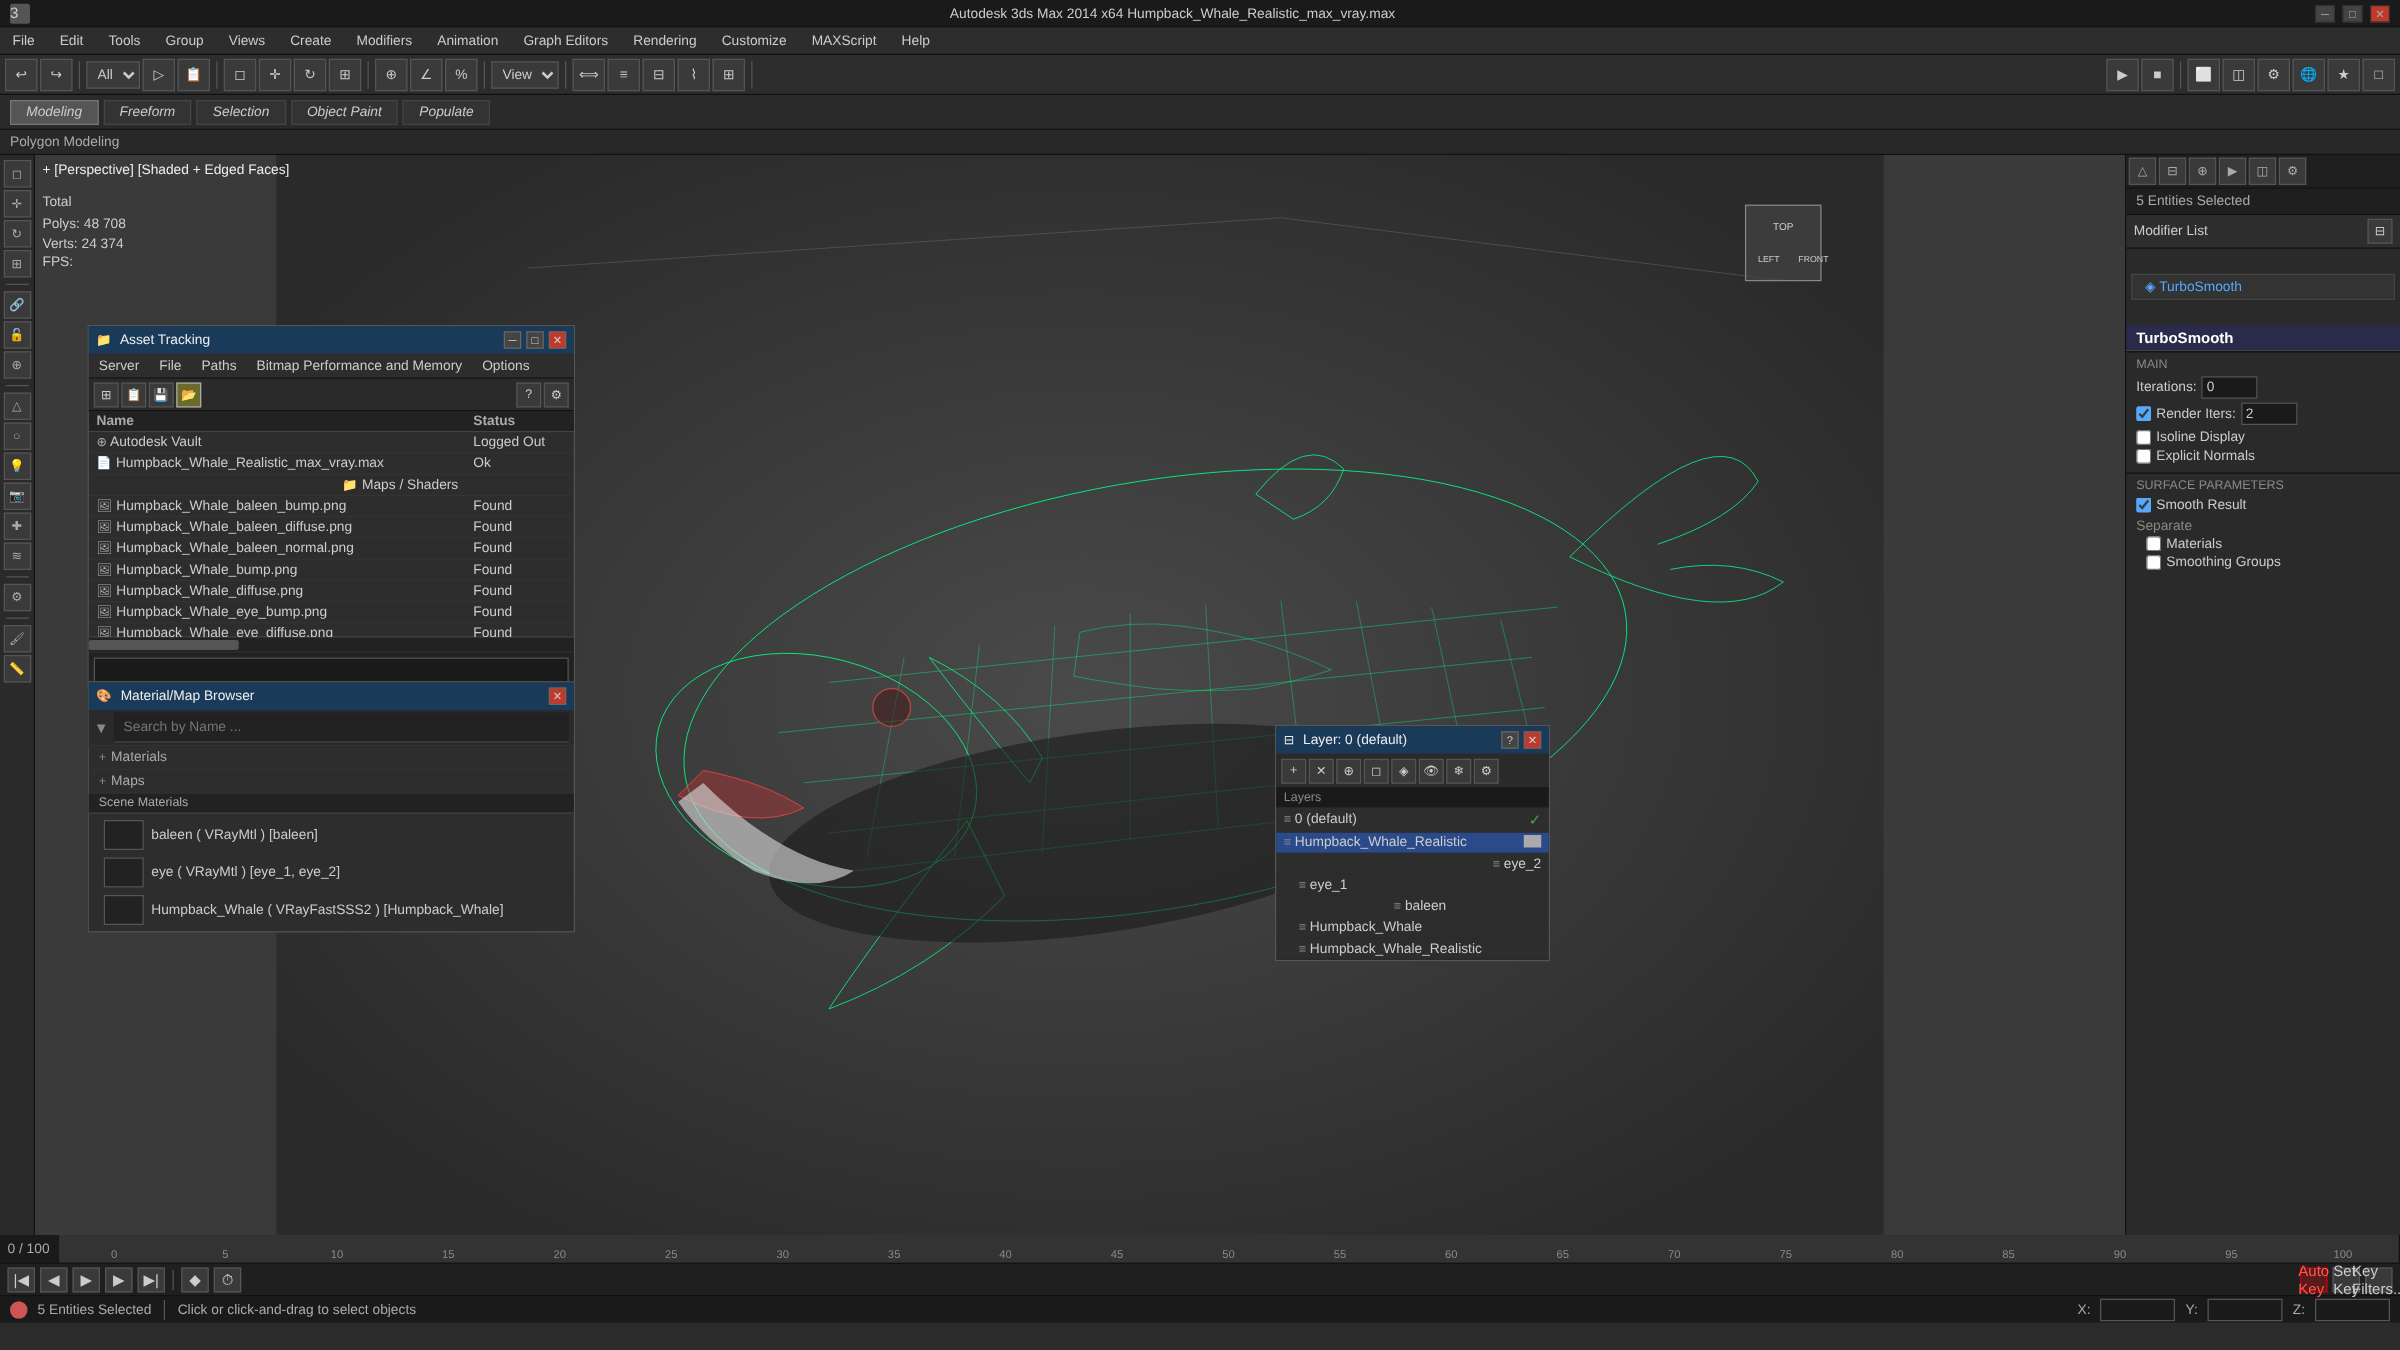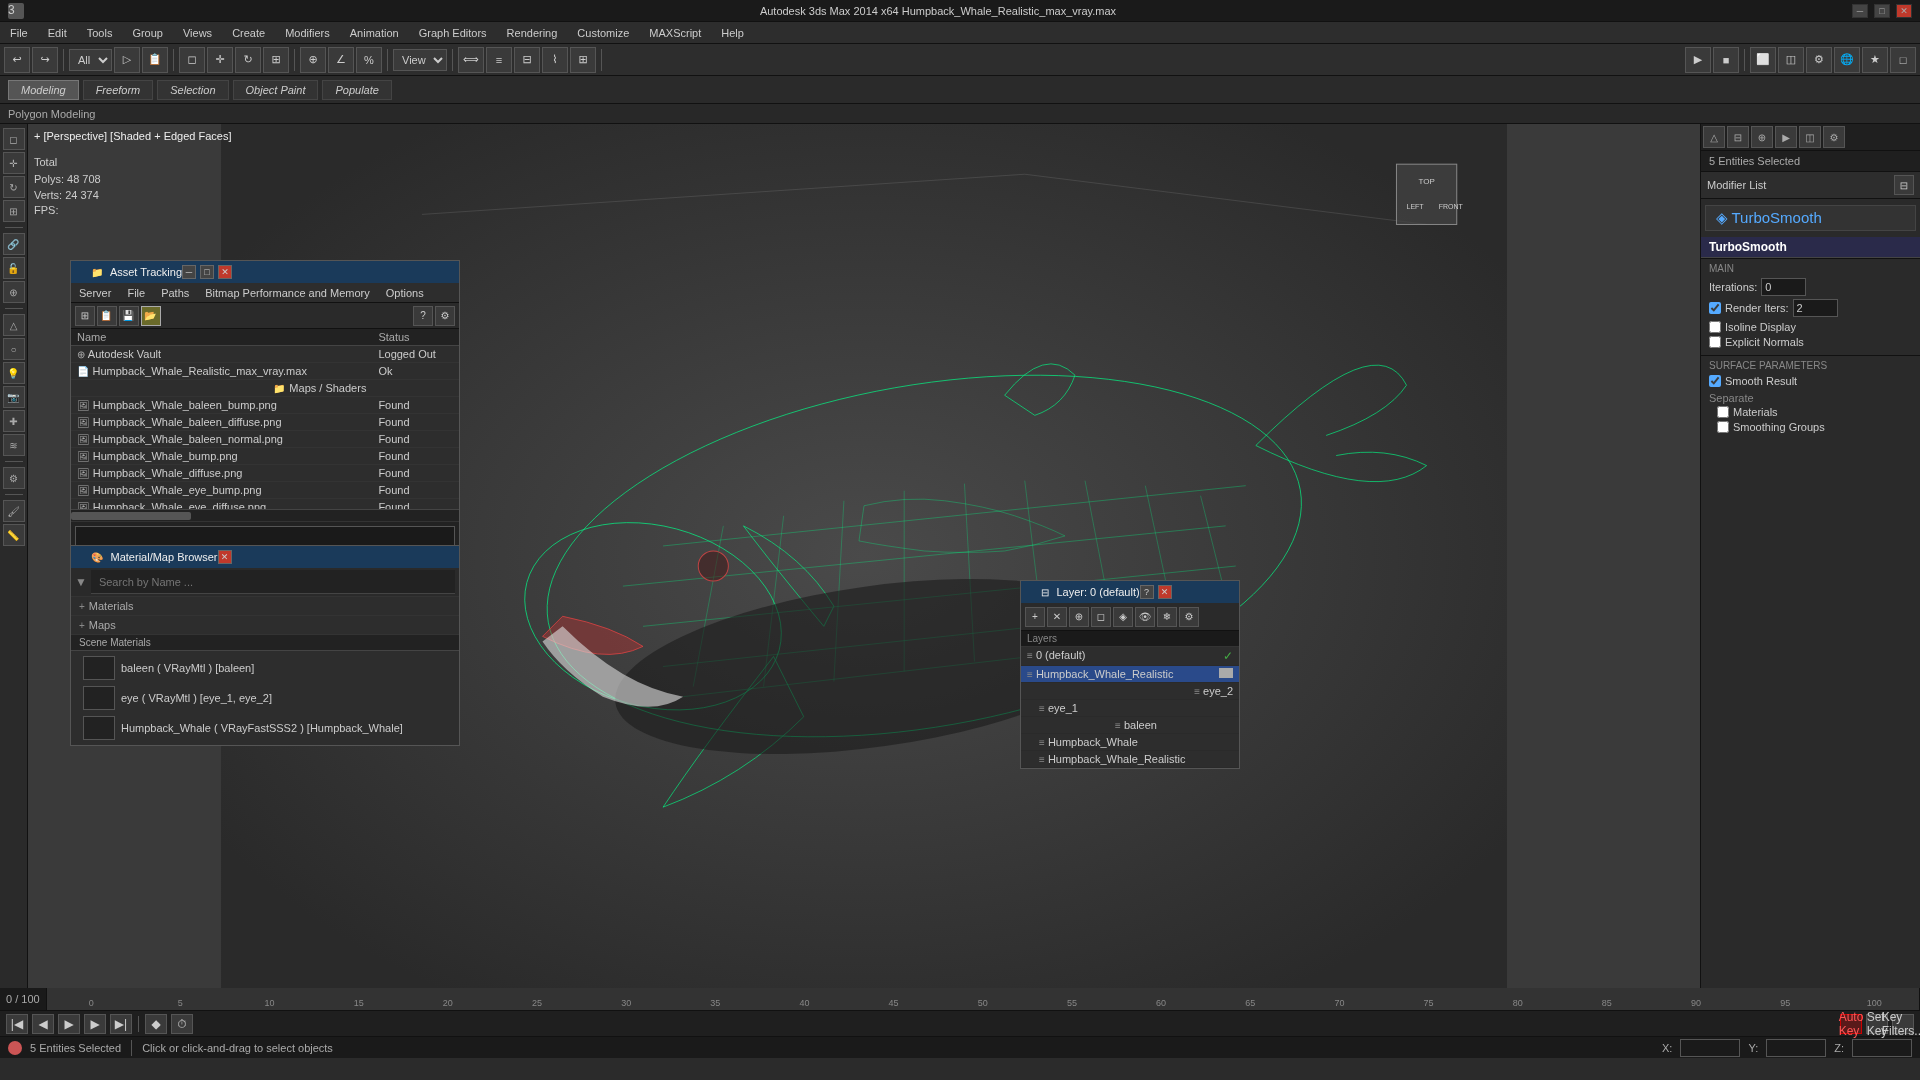--- a/index.html
+++ b/index.html
@@ -216,25 +216,25 @@
     #modifier-list-bar {
       background: #2d2d2d;
       padding: 3px 6px;
       font-size: 11px;
       color: #ccc;
       border-bottom: 1px solid #111;
       display: flex; align-items: center; justify-content: space-between;
     }
     .modifier-item {
       padding: 3px 10px;
-      font-size: 15px;
+      font-size: 11px;
       color: #5af;
       background: #333;
       border: 1px solid #444;
-      margin: 6px 4px;
+      margin: 20px 4px;
       cursor: pointer;
     }
     .rp-section {
       padding: 4px 8px;
       font-size: 11px;
       border-top: 1px solid #111;
     }
     .rp-section-title {
       color: #888;
       font-size: 10px;
@@ -321,21 +321,22 @@
       width: 390px;
       background: #2d2d2d;
       border: 1px solid #555;
       z-index: 100;
     }
     .float-titlebar {
       background: #1a3a5a;
       height: 22px;
       display: flex;
       align-items: center;
-      padding: 0 20px;
+      justify-content: space-between;
+      padding: 0 6px;
       font-size: 11px;
       color: #eee;
     }
     .float-titlebar .icon { font-size: 10px; margin-right: 4px; }
     .float-controls { display: flex; gap: 4px; }
     .float-btn {
       width: 14px; height: 14px;
       background: #444;
       border: 1px solid #666;
       color: #ccc;
@@ -380,21 +381,21 @@
       width: 100%;
       border-collapse: collapse;
     }
     .at-table th {
       background: #222;
       color: #aaa;
       font-size: 11px;
       padding: 2px 6px;
       border-bottom: 1px solid #444;
       text-align: left;
-      font-weight: normal;
+      font-weight: bold;
     }
     .at-table td {
       font-size: 11px;
       padding: 2px 6px;
       border-bottom: 1px solid #333;
       color: #ccc;
     }
     .at-indent1 { padding-left: 16px; }
     .at-indent2 { padding-left: 32px; text-align: right; }
     .at-indent3 { padding-left: 44px; }

